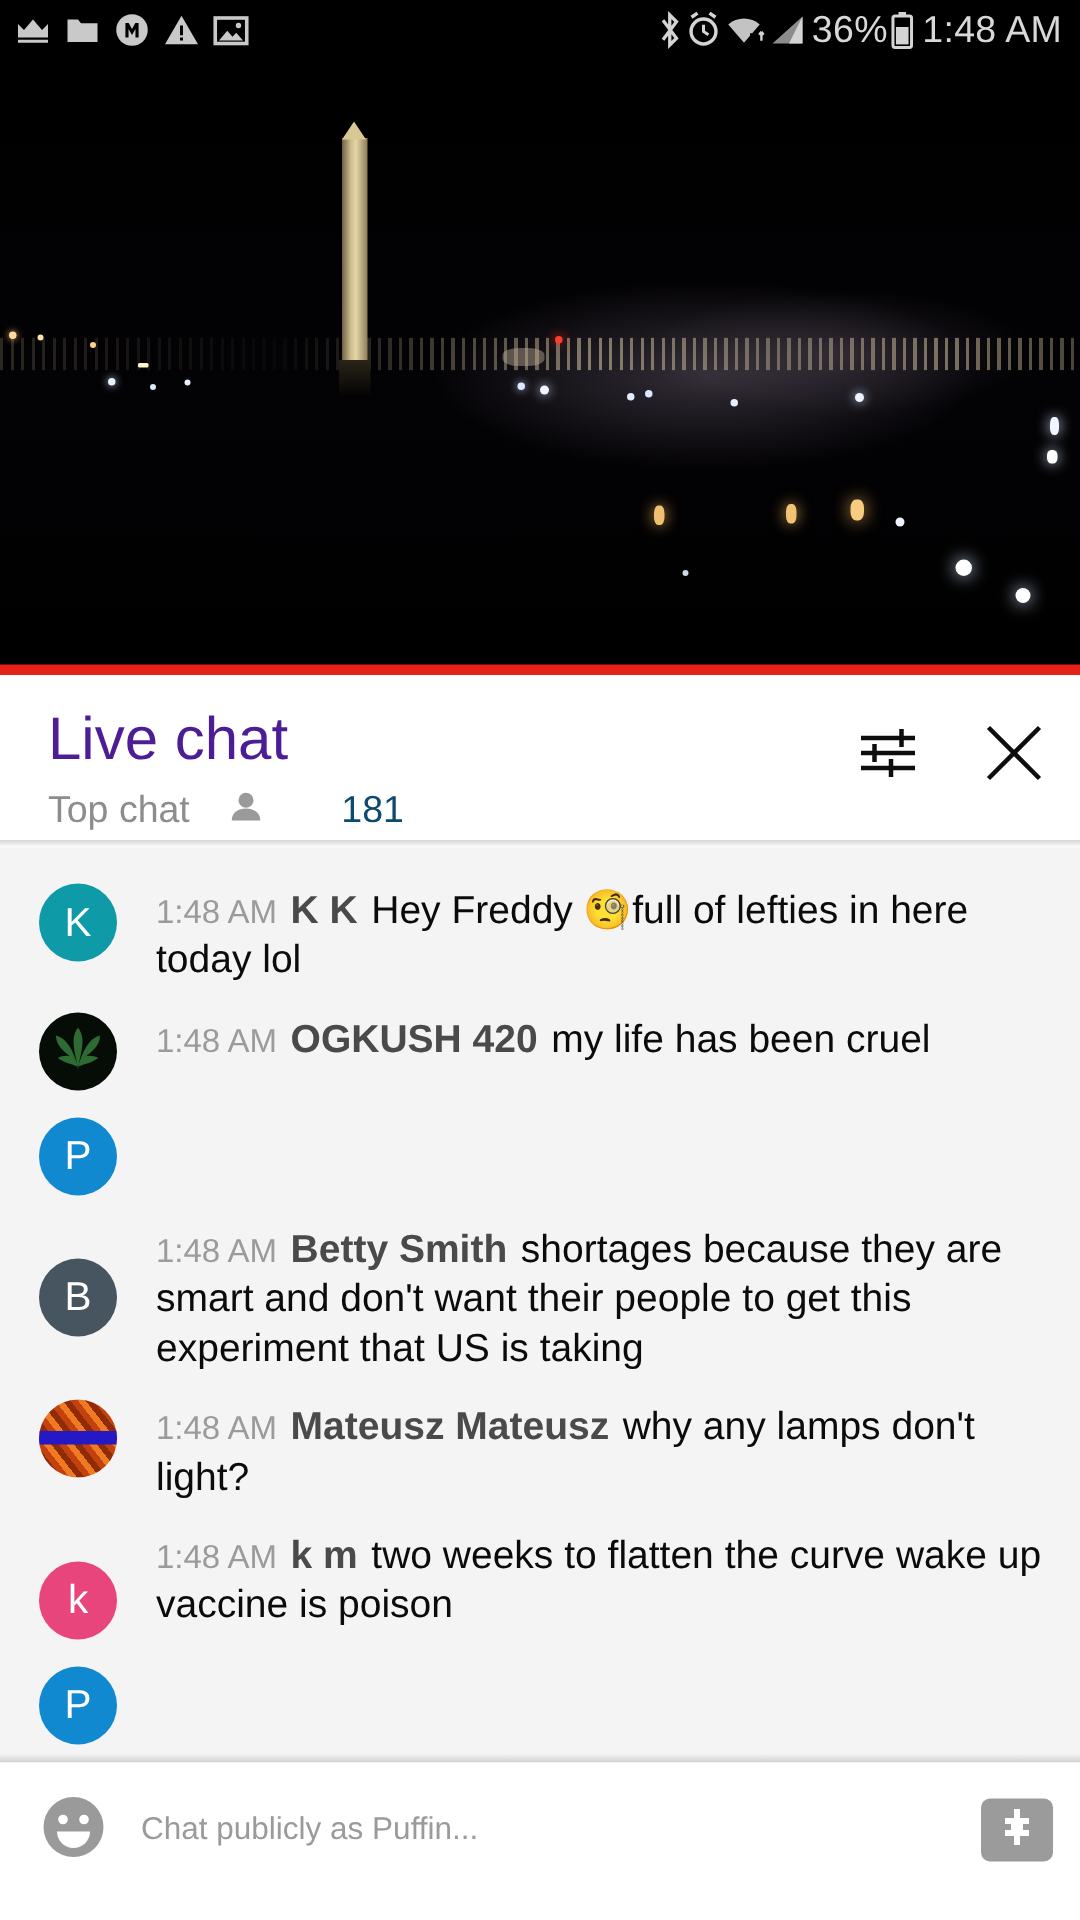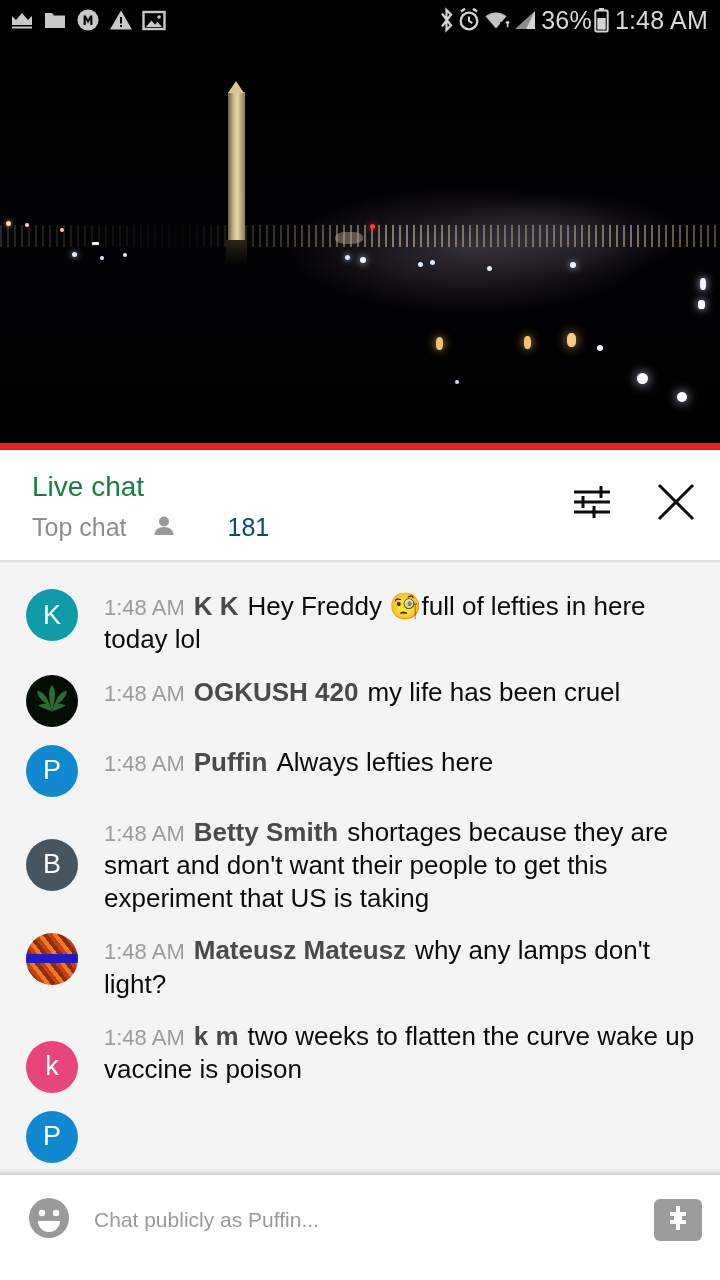--- a/index.html
+++ b/index.html
@@ -68,21 +68,21 @@
   .chat-header{
     height:115px; background:#fff;
     display:flex; align-items:flex-start; justify-content:space-between;
     padding:22px 20px 0 32px;
     position:relative;
   }
   .chat-header::after{
     content:""; position:absolute; left:0; bottom:0; width:100%; height:5px;
     background:linear-gradient(180deg, rgba(0,0,0,.16), rgba(0,0,0,0));
   }
-  .ch-title{ font-size:28px; color:#15803d; line-height:1.05; font-weight:400; }
+  .ch-title{ font-size:40px; color:#4c1d95; line-height:1.05; font-weight:400; }
   .ch-sub{ display:flex; align-items:center; margin-top:12px; }
   .ch-mode{ font-size:25px; color:#8d8d8d; }
   .ch-viewers{ display:flex; align-items:center; margin-left:26px; gap:8px; }
   .ch-count{ font-size:25px; color:#0c4a6e;margin-left:45px; }
   .ch-actions{ display:flex; align-items:center; gap:38px; padding-top:6px; }
   .hdr-btn{ display:flex; align-items:center; justify-content:center; cursor:pointer; }
 
   
   .chat-list{
     background:#f4f4f4;
@@ -307,25 +307,20 @@
       <span class="msg-line">
         <span class="ts">1:48 AM</span><span class="author">OGKUSH 420</span><span>my life has been cruel</span>
       </span>
     </div>
   </div>
 
   <div class="msg">
     <div class="avatar" style="background:#1189d0">
       <span>P</span>
     </div>
-    <div class="msg-body">
-      <span class="msg-line">
-        <span class="ts">1:48 AM</span><span class="author">Puffin</span><span>Always lefties here</span>
-      </span>
-    </div>
   </div>
 
   <div class="msg">
     <div class="avatar" style="background:#465560;margin-top:26px">
       <span>B</span>
     </div>
     <div class="msg-body">
       <span class="msg-line">
         <span class="ts">1:48 AM</span><span class="author">Betty Smith</span><span>shortages because they are smart and don't want their people to get this experiment that US is taking</span>
       </span>

